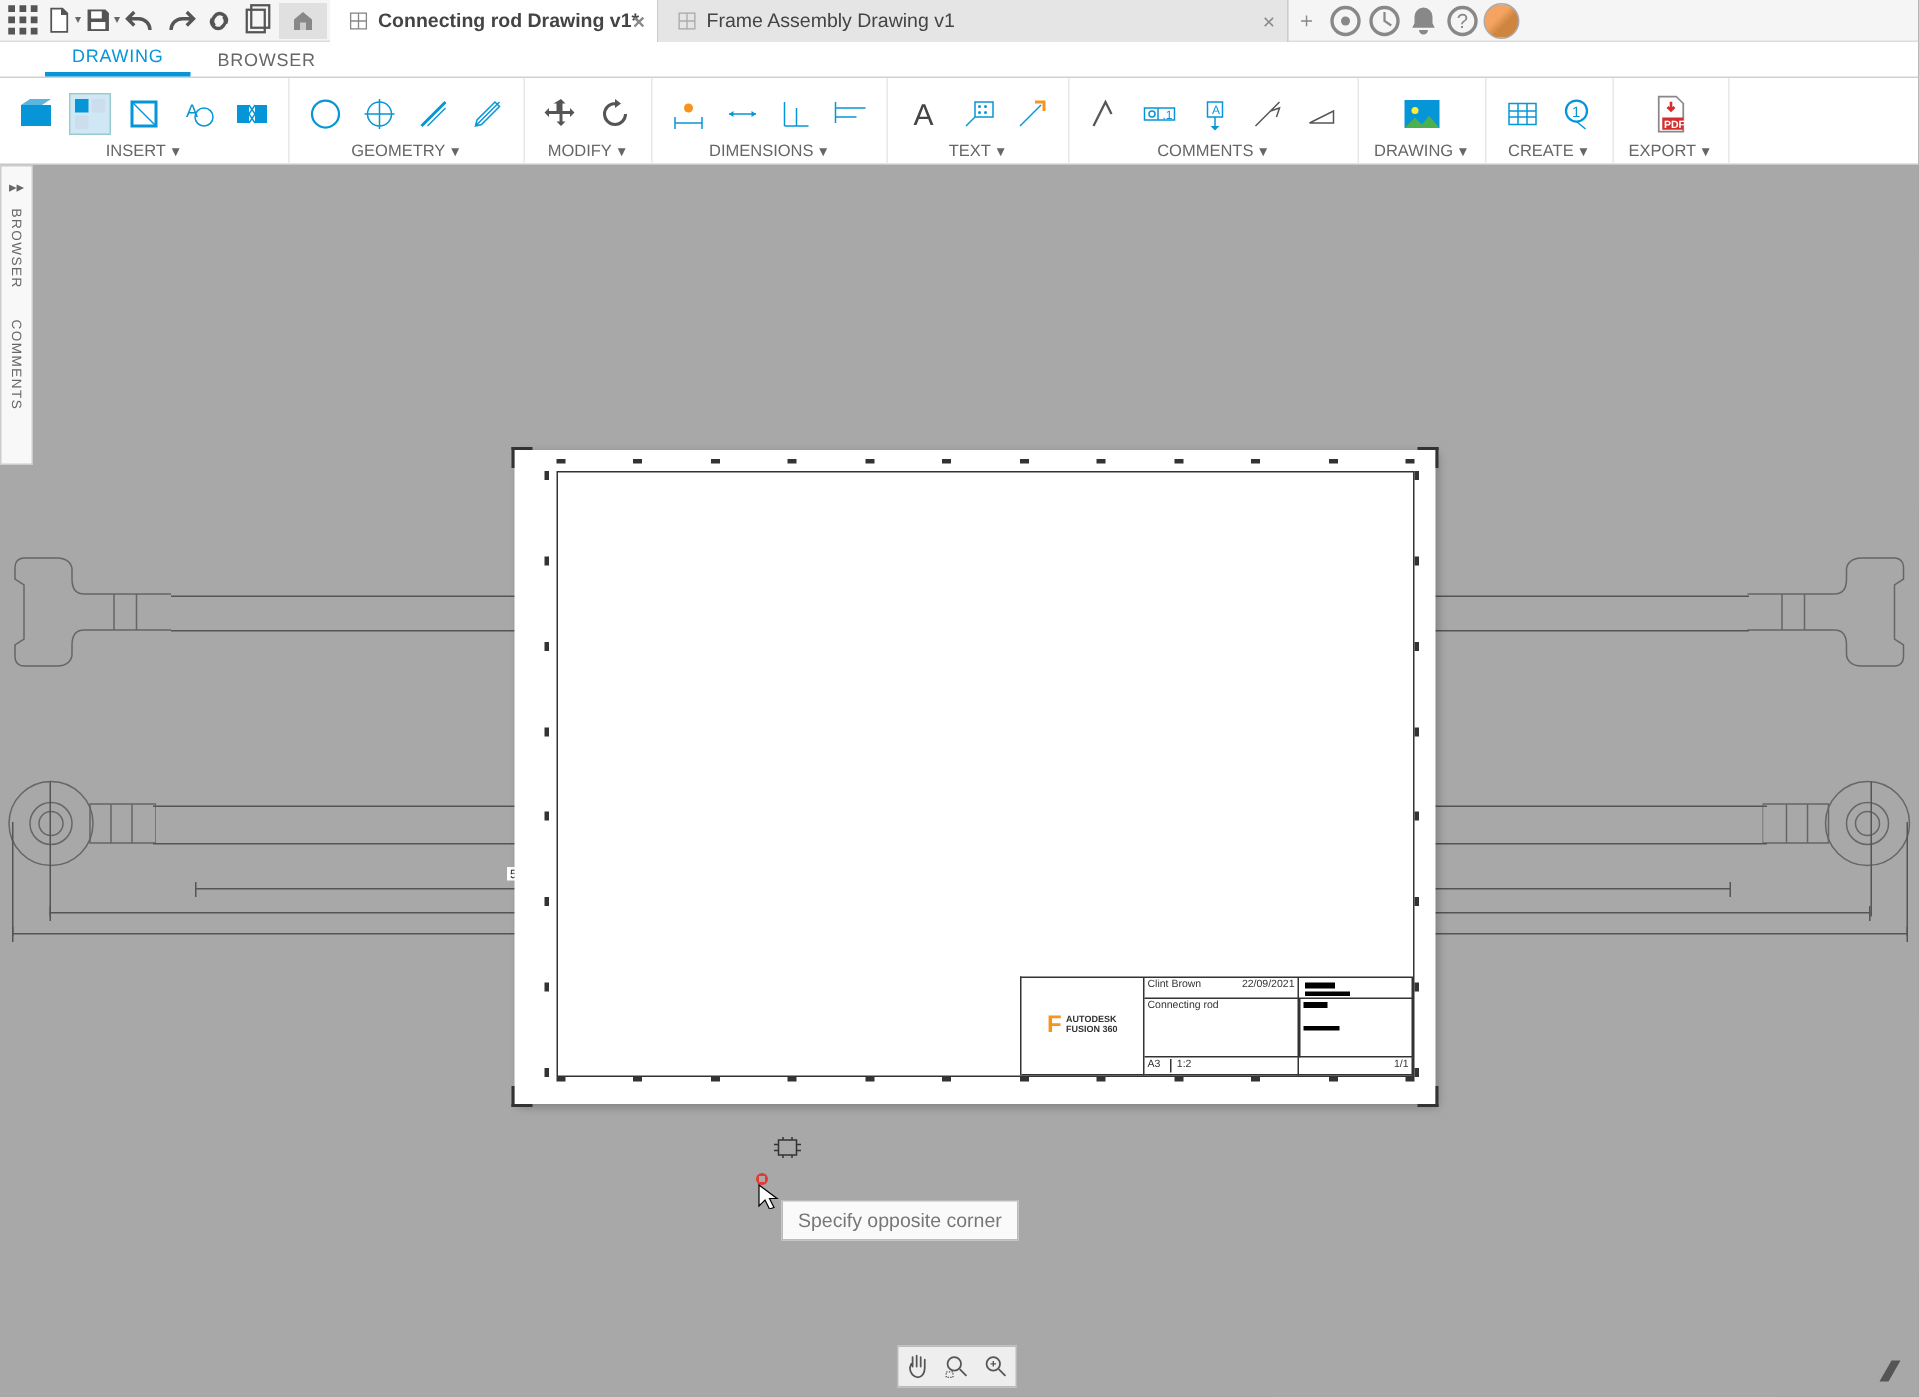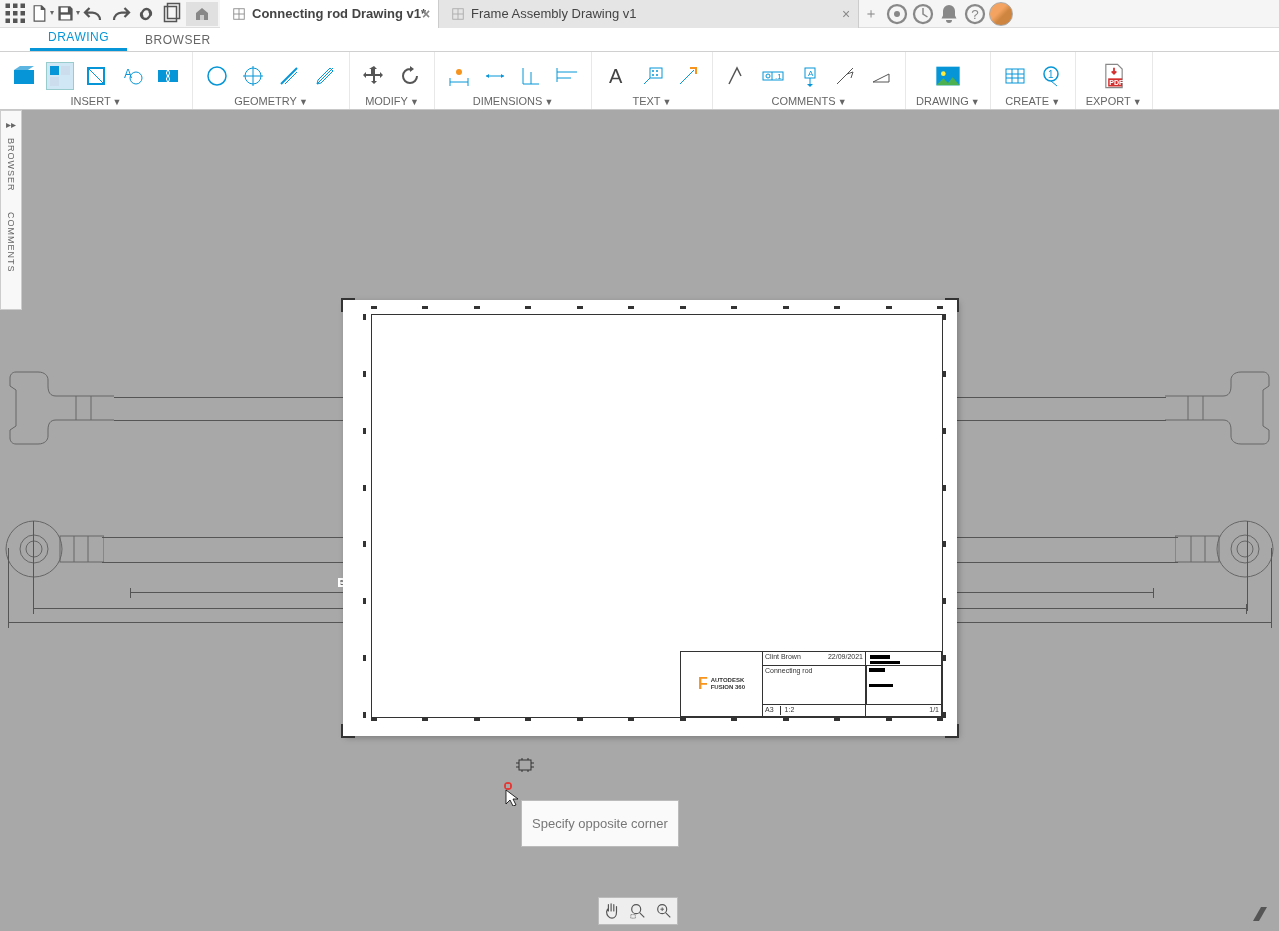--- a/index.html
+++ b/index.html
@@ -69,21 +69,21 @@
 
 .tblock { position:absolute; right:0; bottom:0; width:262px; height:66px; border-top:1px solid #333; border-left:1px solid #333; display:grid; grid-template-columns:82px 1fr 76px; grid-template-rows:14px 1fr 12px; font-size:7px; color:#333;}
 .tblock > div { border-right:1px solid #333; border-bottom:1px solid #333; padding:1px 2px; overflow:hidden;}
 .tblock .logo { grid-row:1/4; display:flex; align-items:center; justify-content:center; flex-direction:row; gap:3px;}
 .tblock .logo .f { color:#f7941e; font-weight:bold; font-size:16px; font-family:Arial;}
 .tblock .logo .txt { font-size:6px; line-height:7px;}
 .tblock .r1a { display:flex; gap:6px;}
 .tblock .r3c { text-align:right;}
 
 
-.tooltip-box { position:absolute; left:521px; top:690px; padding:15px 10px; background:#fafafa; border:1px solid #bbb; color:#777; font-size:13px; }
+.tooltip-box { position:absolute; left:521px; top:690px; padding:5px 10px; background:#fafafa; border:1px solid #bbb; color:#777; font-size:13px; }
 .chip-icon { position:absolute; left:516px; top:648px; width:18px; height:14px; }
 .chip-icon svg { width:18px; height:14px; }
 .cursor-redo { position:absolute; left:502px; top:672px; width:20px; height:24px;}
 .cursor-redo svg{width:20px;height:24px;}
 
 
 .nav-bar { position:absolute; left:598px; bottom:6px; height:28px; width:80px; background:#eee; border:1px solid #bbb; display:flex; align-items:center; justify-content:space-around;}
 .nav-bar .nbtn { width:22px; height:22px; display:flex; align-items:center; justify-content:center; color:#555;}
 .corner-logo { position:absolute; right:10px; bottom:8px; width:18px; height:18px; }
 .corner-logo svg { width:18px; height:18px;}

